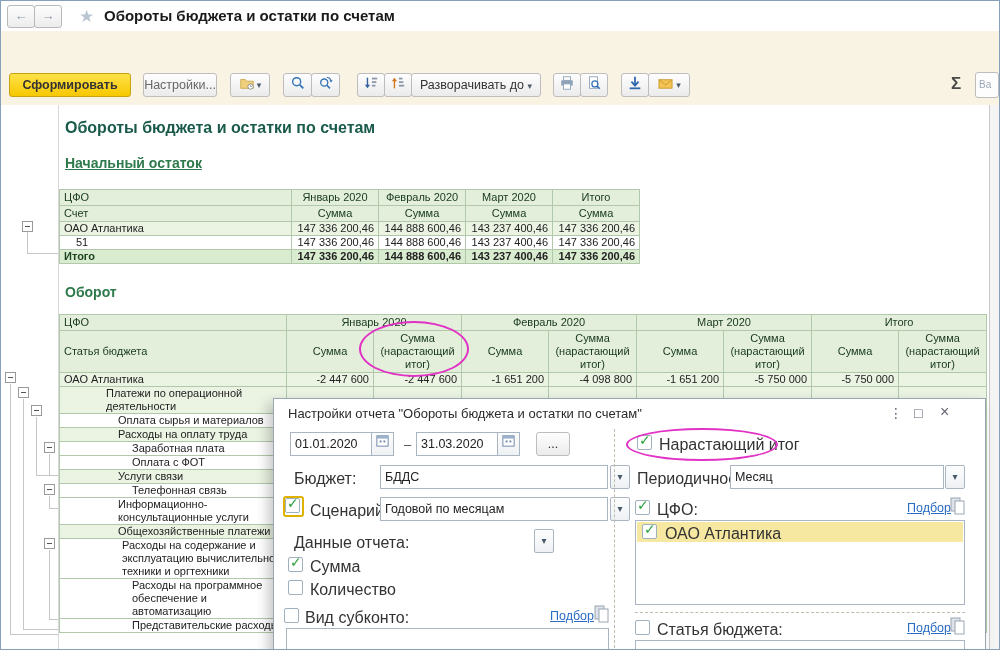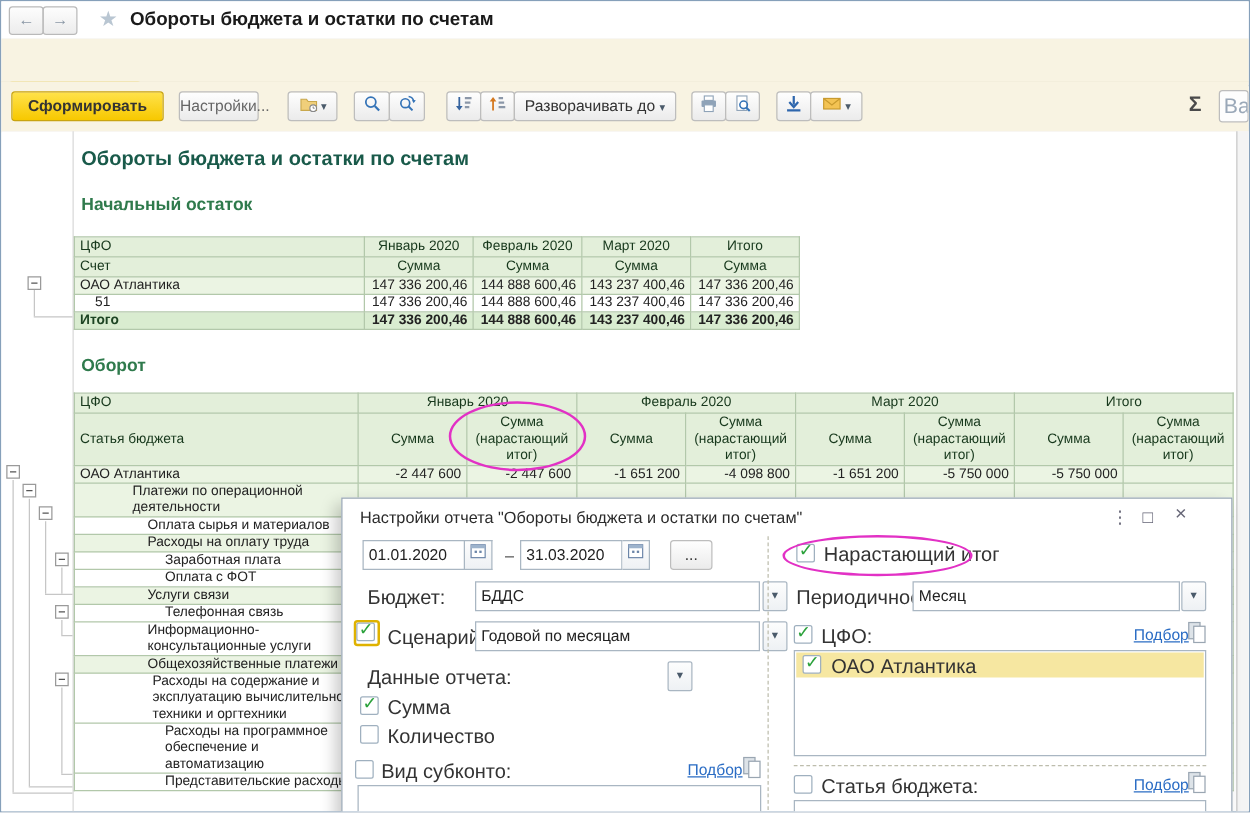--- a/index.html
+++ b/index.html
@@ -26,21 +26,21 @@
   .dash{position:absolute;font-size:13px;color:#444;}
   
   .tbar{position:absolute;left:0;top:64px;width:100%;height:40px;background:#f8f3e2;border-bottom:1px solid #d8d2c0;}
   .btn{position:absolute;height:24px;border:1px solid #bdbdbd;border-radius:3px;background:linear-gradient(#fefefe,#ebebeb);
        font-size:12.5px;color:#333;text-align:center;line-height:22px;box-sizing:border-box;}
   .btn.gen{background:linear-gradient(#ffe24a,#f7c800);border-color:#c9a410;font-weight:bold;}
   .tico{position:absolute;height:24px;border:1px solid #bdbdbd;background:linear-gradient(#fefefe,#ebebeb);
         box-sizing:border-box;border-radius:3px;display:flex;align-items:center;justify-content:center;gap:2px;}
   .sigma{position:absolute;font-size:17px;font-weight:bold;color:#4a4a4a;}
   .trunc{position:absolute;width:24px;height:26px;border:1px solid #bdbdbd;border-radius:3px;background:#fdfdfd;
-         overflow:hidden;font-size:17px;line-height:24px;color:#9aa8b8;padding-left:3px;box-sizing:border-box;}
+         overflow:hidden;font-size:10px;line-height:24px;color:#9aa8b8;padding-left:3px;box-sizing:border-box;}
   
   .rarea{position:absolute;left:0;top:104px;width:1000px;height:546px;background:#fff;}
   .rtitle{position:absolute;left:64px;top:14px;font-size:16px;font-weight:bold;color:#195a4a;}
   .rsect{position:absolute;left:64px;font-size:14px;font-weight:bold;color:#2f7a4c;}
   table.rep{position:absolute;border-collapse:collapse;table-layout:fixed;font-size:11px;line-height:13px;}
   table.rep td{box-sizing:border-box;}
   .hcell{background:#e3efda;border:1px solid #b2c8aa;text-align:center;color:#17381c;padding:1px 2px;height:15px;}
   .hcell.sub{white-space:normal;}
   .corner{text-align:left;padding-left:4px;}
   .lcell{border:1px solid #b2c8aa;background:#fff;overflow-wrap:break-word;word-break:break-word;padding:0 3px 0 4px;}
@@ -113,21 +113,21 @@
     <div class="flabel" style="left:270px;top:40px;width:64px;text-align:right;">Бюджет:</div>
     <div class="field abs" style="left:340px;top:37px;width:332px;">БДДС</div>
     <div class="ddbtn" style="left:676px;top:37px;">▾</div>
     <div class="cb checked" style="left:712px;top:40px;"></div>
     <div class="flabel" style="left:734px;top:40px;">Сценарий:</div>
     <div class="field abs" style="left:797px;top:37px;width:203px;">Годовой по месяцам</div>
   </div>
 
   <div class="tbar">
     <div class="btn gen" style="left:8px;top:8px;width:122px;">Сформировать</div>
-    <div class="btn" style="left:142px;top:8px;width:64px;color:#666;">Настройки...</div>
+    <div class="btn" style="left:142px;top:8px;width:74px;color:#666;">Настройки...</div>
     <div class="tico" style="left:229px;top:8px;width:40px;">
       <span><svg width="16" height="16" viewBox="0 0 18 18">
             <path d="M2 5 h5 l1.5 2 H16 v8 H2z" fill="#f0cf7a" stroke="#c9a84c"></path>
             <circle cx="13" cy="13" r="3" fill="#fff" stroke="#888"></circle>
             <line x1="13" y1="11.5" x2="13" y2="13" stroke="#888"></line>
             <line x1="13" y1="13" x2="14.3" y2="13" stroke="#888"></line>
           </svg></span>
       <span style="font-size:9px;color:#4a5a6a;">▾</span>
     </div>
     <div class="tico" style="left:282px;top:8px;width:29px;">
@@ -194,21 +194,21 @@
           </svg></span>
       <span style="font-size:9px;color:#4a5a6a;">▾</span>
     </div>
     <div class="sigma" style="left:950px;top:9px;">Σ</div>
     <div class="trunc" style="left:974px;top:7px;">Ва</div>
   </div>
 
   <div class="rarea">
     <div class="pane-line" style="left:57px;top:0;height:546px;"></div>
     <div class="rtitle">Обороты бюджета и остатки по счетам</div>
-    <div class="rsect" style="top:50px;">Начальный остаток</div>
+    <div class="rsect" style="top:50px;text-decoration:underline;">Начальный остаток</div>
     <table class="rep" id="opening-table" style="left:58px;top:84px;width:580px;">
         <colgroup>
           <col style="width: 232px;">
           <col style="width: 87px;">
           <col style="width: 87px;">
           <col style="width: 87px;">
           <col style="width: 87px;">
         </colgroup>
         <tbody>
           <tr>

